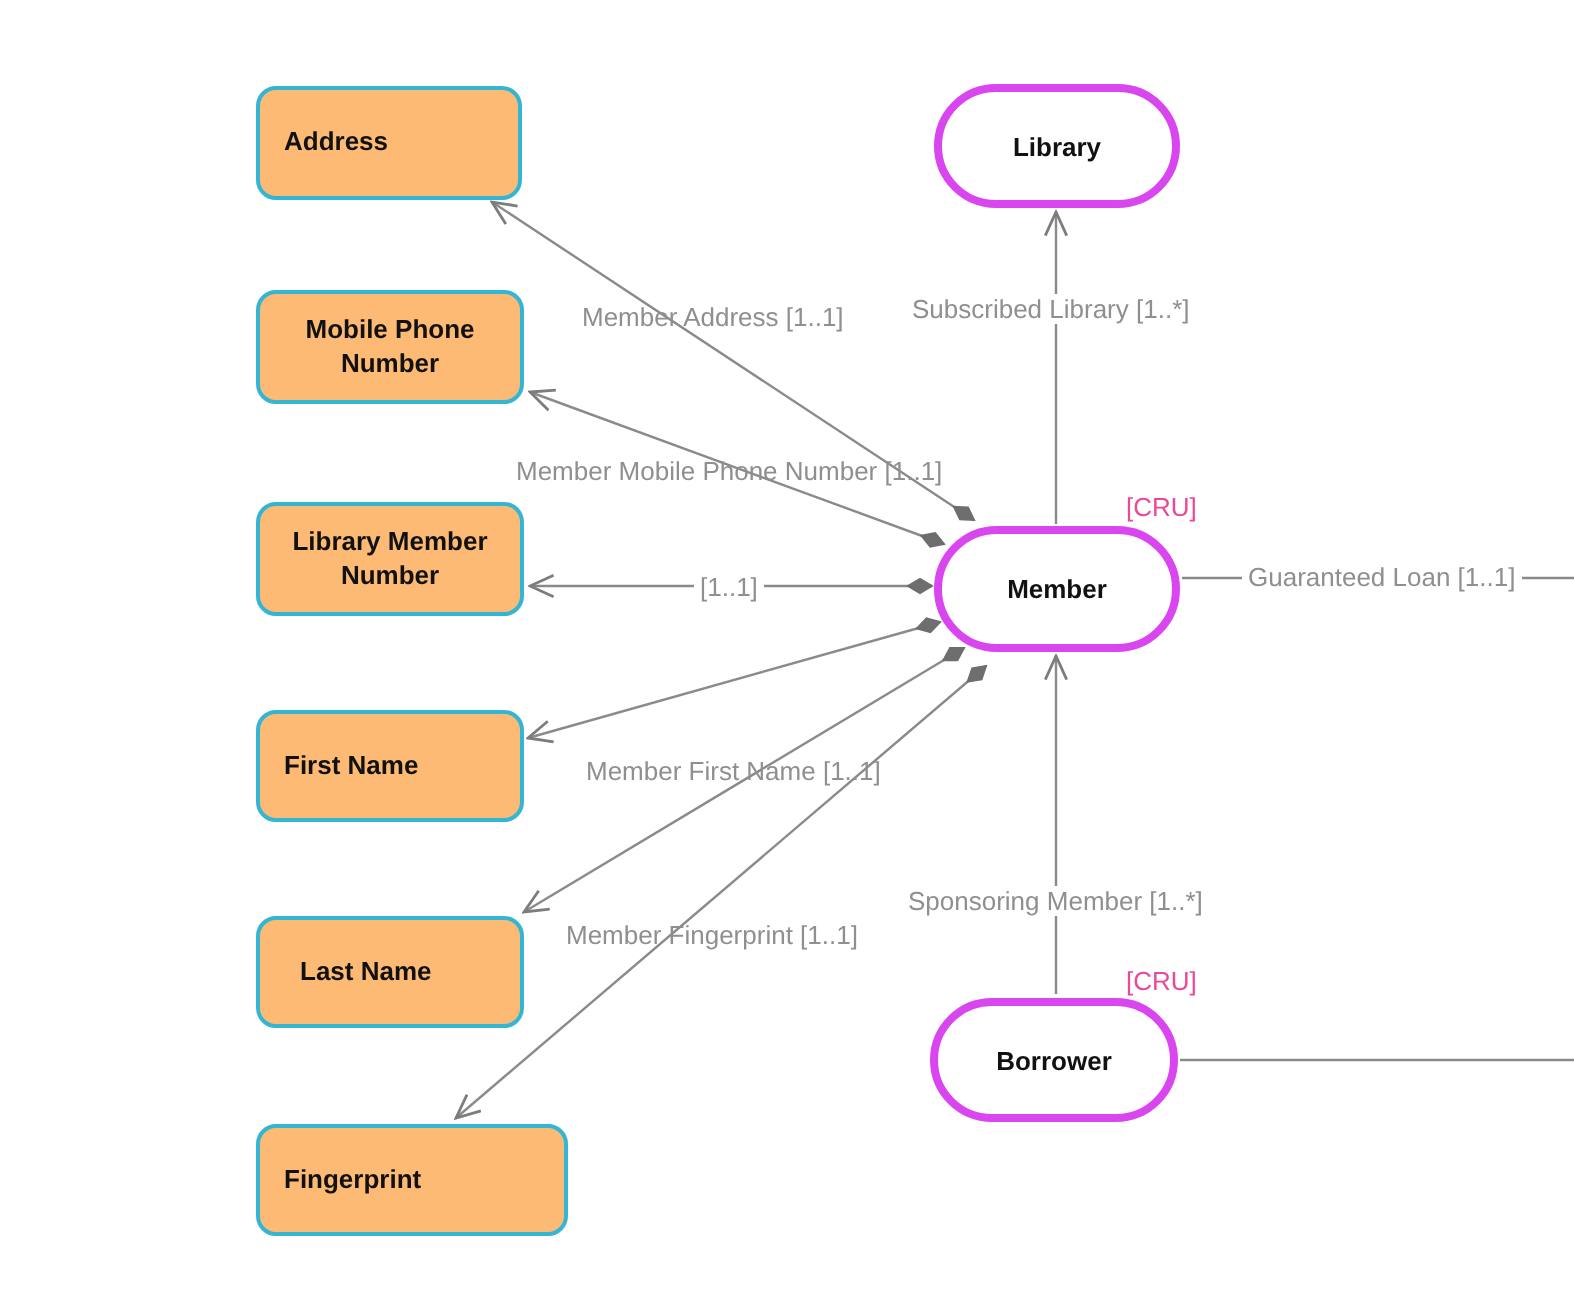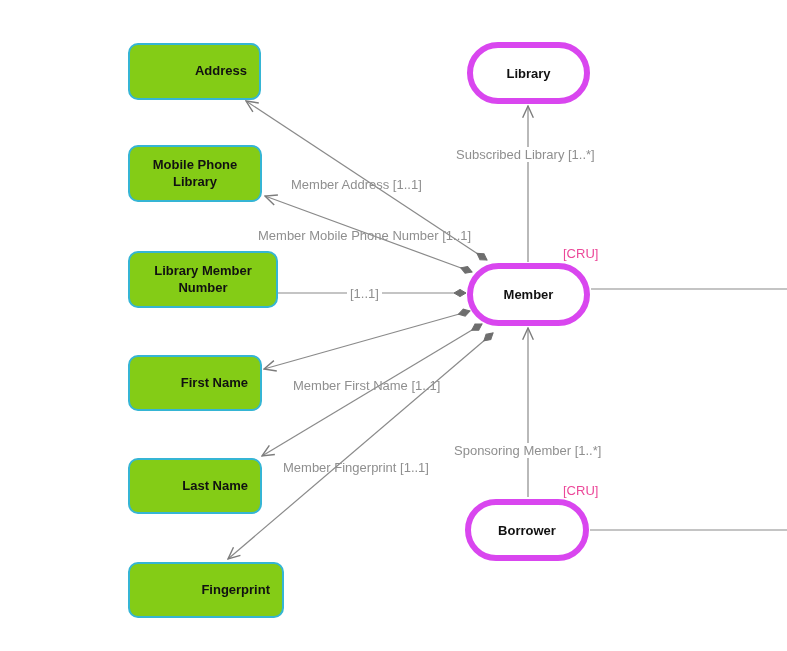--- a/index.html
+++ b/index.html
@@ -3,27 +3,27 @@
 <meta charset="utf-8">
 <style>
   html,body { margin:0; padding:0; background:#ffffff; }
   #canvas {
     position:relative; width:787px; height:651px; background:#ffffff;
     font-family:"Liberation Sans", sans-serif; overflow:hidden;
   }
   #edges { position:absolute; left:0; top:0; z-index:1; }
   .attr-box {
     position:absolute; box-sizing:border-box; z-index:3;
-    border:2px solid #35b5d4; border-radius:10px; background:#84cc16;
-    display:flex; align-items:center; justify-content:flex-end; text-align:center;
+    border:2px solid #35b5d4; border-radius:10px; background:#fdba74;
+    display:flex; align-items:center; justify-content:flex-start; text-align:center;
     font-size:13px; font-weight:bold; color:#111111; padding:4px 12px; line-height:1.3;
   }
   .entity {
     position:absolute; box-sizing:border-box; z-index:3;
-    border:6px solid #d946ef; border-radius:34px; background:#ffffff;
+    border:4px solid #d946ef; border-radius:34px; background:#ffffff;
     display:flex; align-items:center; justify-content:center; text-align:center;
     font-size:13px; font-weight:bold; color:#111111;
   }
   .edge-label {
     position:absolute; z-index:2; font-size:13px; color:#8f8f8f; white-space:nowrap;
   }
   .edge-label.on-line { background:#ffffff; padding:0 3px; }
   .stereotype {
     position:absolute; z-index:4; font-size:13px; font-weight:normal; color:#ec4899; white-space:nowrap;
   }
@@ -53,23 +53,23 @@
       <line x1="528" y1="497" x2="528" y2="328" marker-end="url(#arrow)"></line>
       <line x1="591" y1="289" x2="787" y2="289"></line>
       <line x1="590" y1="530" x2="787" y2="530"></line>
     </g>
   </svg>
 
   <div class="attr-box" style="left:128px; top:43px; width:133px; height:57px;">
     <span>Address</span>
   </div>
   <div class="attr-box" style="left:128px; top:145px; width:134px; height:57px;">
-    <span>Mobile Phone Library</span>
+    <span>Mobile Phone Number</span>
   </div>
-  <div class="attr-box" style="left:128px; top:251px; width:150px; height:57px;">
+  <div class="attr-box" style="left:128px; top:251px; width:134px; height:57px;">
     <span>Library Member Number</span>
   </div>
   <div class="attr-box" style="left:128px; top:355px; width:134px; height:56px;">
     <span>First Name</span>
   </div>
   <div class="attr-box" style="left:128px; top:458px; width:134px; height:56px;padding-left:20px;">
     <span>Last Name</span>
   </div>
   <div class="attr-box" style="left:128px; top:562px; width:156px; height:56px;">
     <span>Fingerprint</span>
@@ -81,21 +81,22 @@
   <div class="entity" style="left:467px; top:263px; width:123px; height:63px;">
     <span>Member</span>
   </div>
   <div class="entity" style="left:465px; top:499px; width:124px; height:62px;">
     <span>Borrower</span>
   </div>
 
   <div class="stereotype" style="left:563px; top:246px;">[CRU]</div>
   <div class="stereotype" style="left:563px; top:483px;">[CRU]</div>
 
-  <div class="edge-label" style="left:291px; top:151px;margin-top:26px;">Member Address [1..1]</div>
+  <div class="edge-label" style="left:291px; top:151px;">Member Address [1..1]</div>
   <div class="edge-label on-line" style="left:453px; top:147px;">Subscribed Library [1..*]</div>
   <div class="edge-label" style="left:258px; top:228px;">Member Mobile Phone Number [1..1]</div>
   <div class="edge-label on-line" style="left:347px; top:286px;">[1..1]</div>
   <div class="edge-label" style="left:293px; top:334px;margin-top:44px;">Member First Name [1..1]</div>
   <div class="edge-label" style="left:283px; top:460px;">Member Fingerprint [1..1]</div>
+  <div class="edge-label on-line" style="left:621px; top:281px;">Guaranteed Loan [1..1]</div>
   <div class="edge-label on-line" style="left:451px; top:443px;">Sponsoring Member [1..*]</div>
 
 </div>
 
 </body></html>

